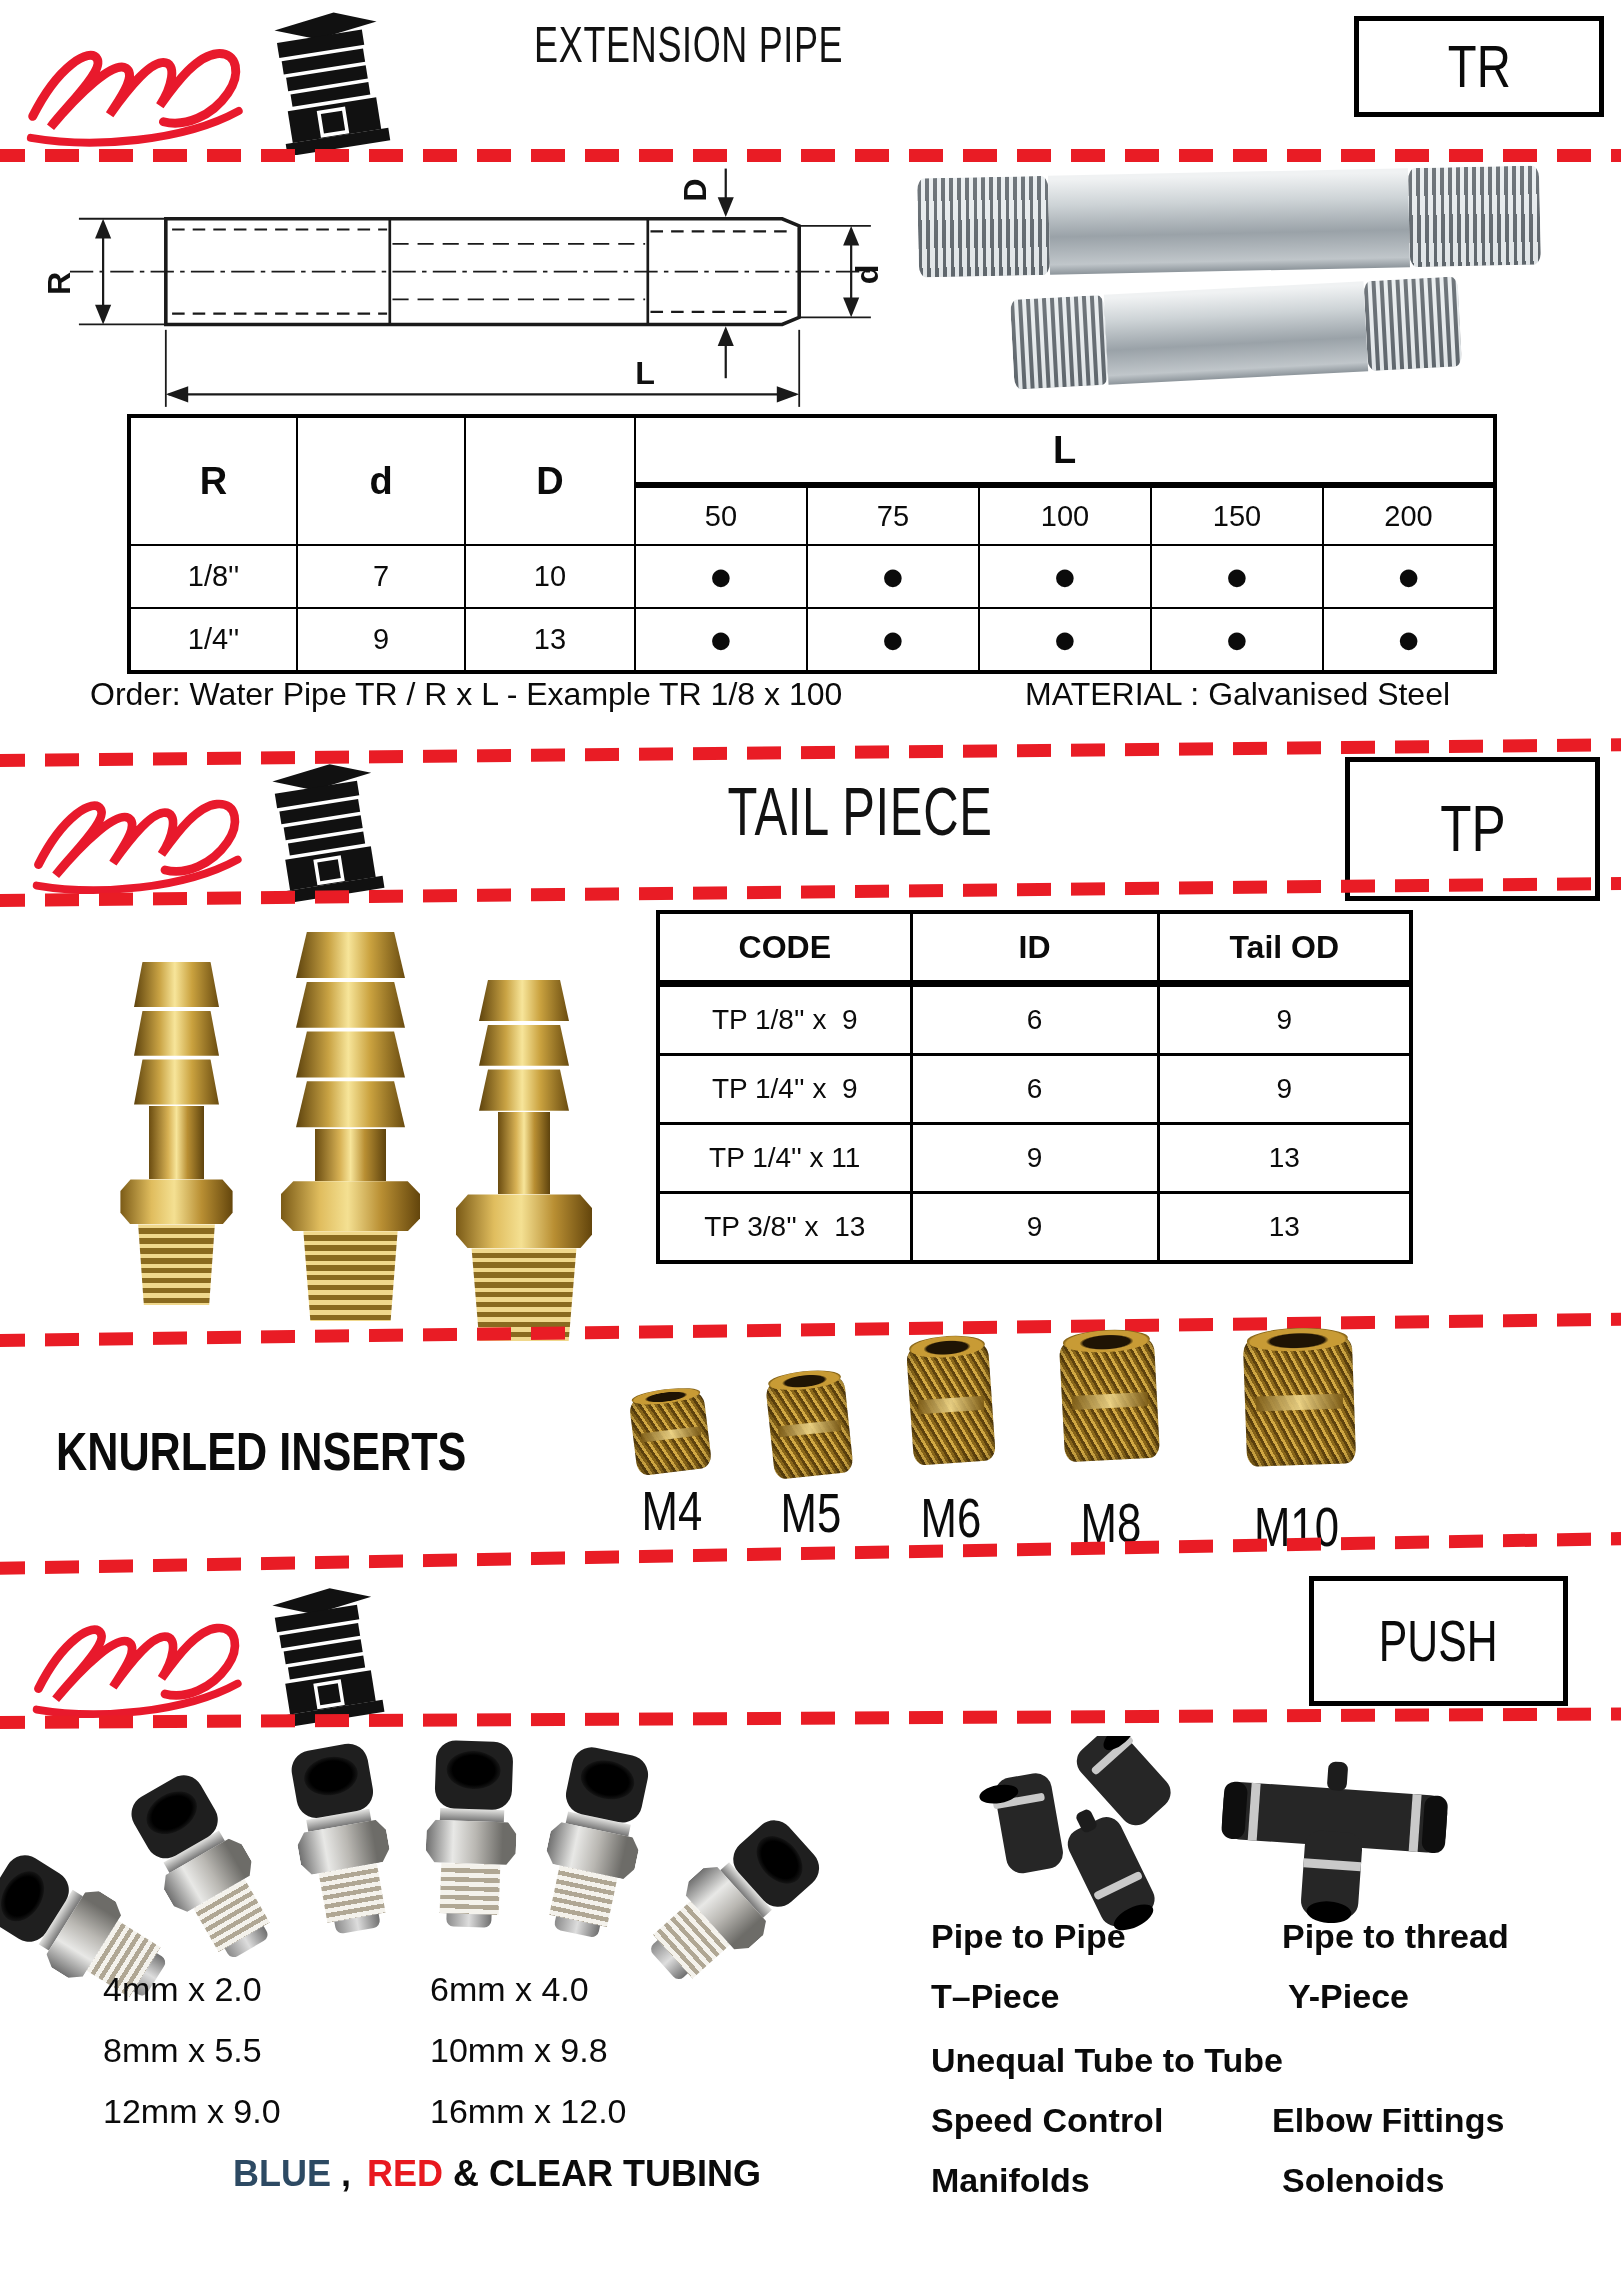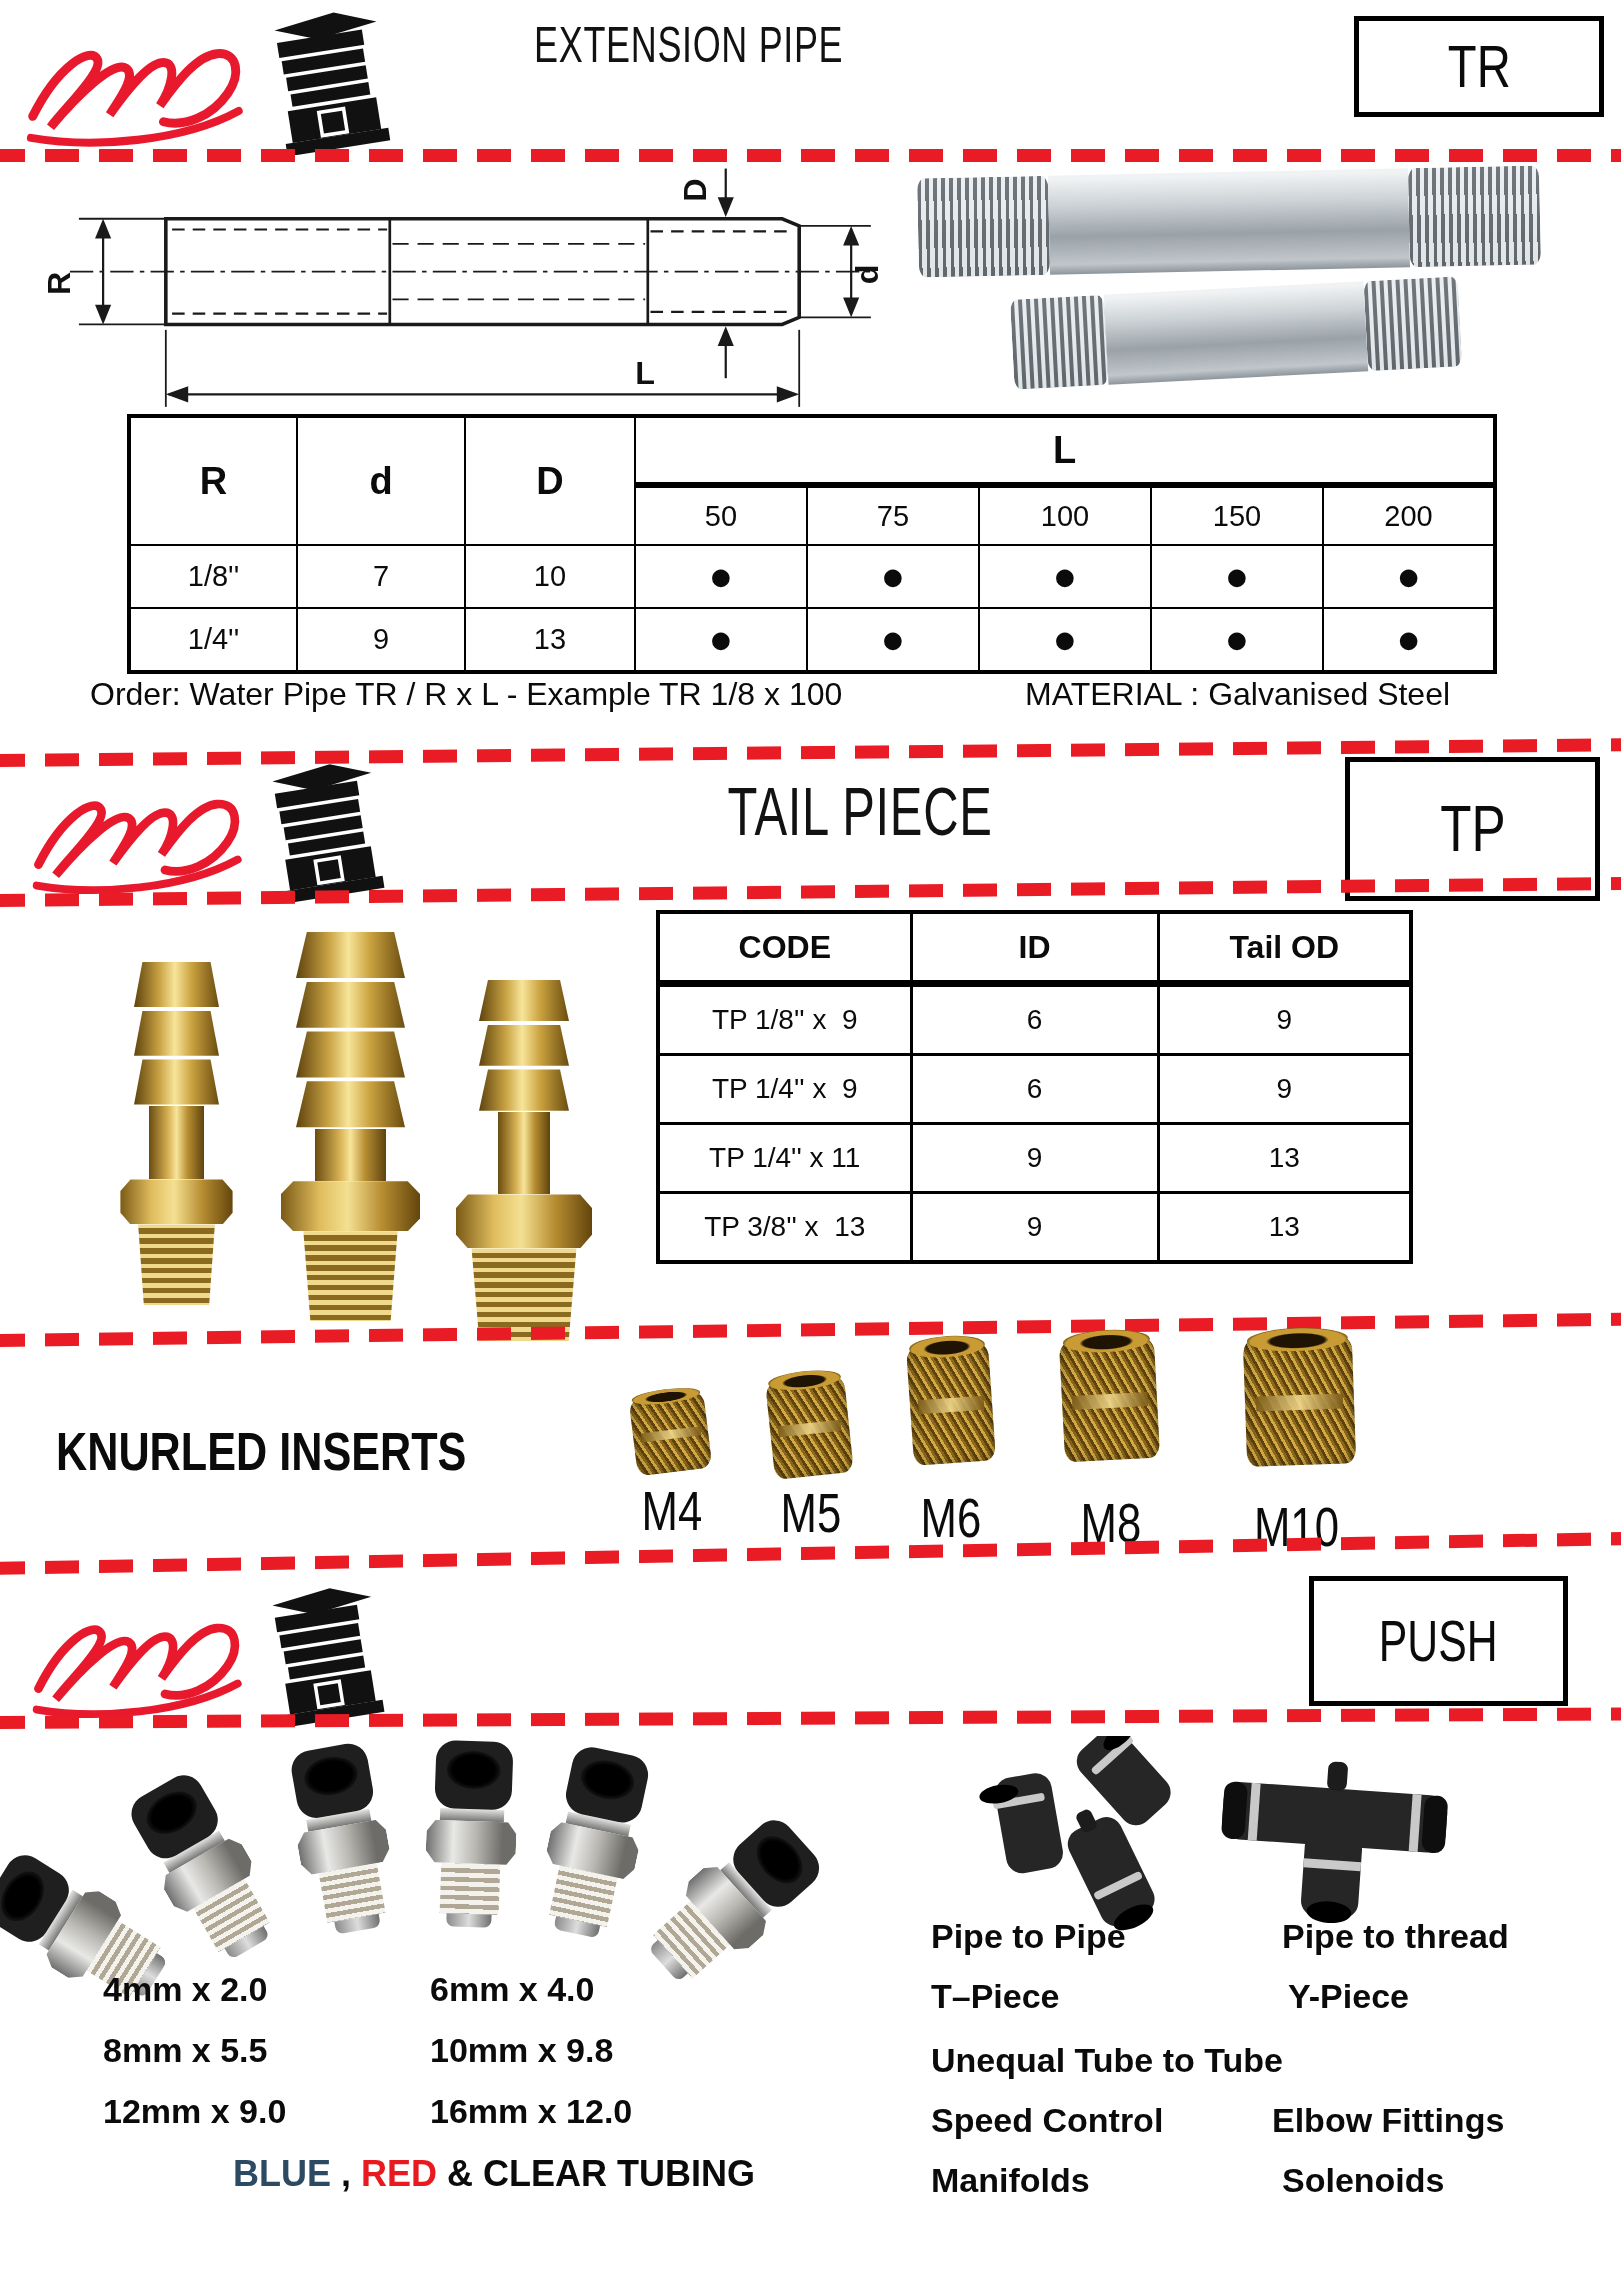--- a/index.html
+++ b/index.html
@@ -78,24 +78,24 @@
         background:radial-gradient(ellipse at 50% 50%,#000 55%,#3d3d3d);}
   .pcol{width:64px;height:11.6px;background:linear-gradient(180deg,#e2e2e0,#767676);}
   .phex{width:90px;height:43px;background:linear-gradient(90deg,#6f6f6f,#e8e8e6 30%,#b9b7b2 55%,#6d6c68 85%);
         clip-path:polygon(0 28%,10% 0,90% 0,100% 28%,100% 72%,90% 100%,10% 100%,0 72%);}
   .pthr{width:59px;height:50px;background:repeating-linear-gradient(180deg,#f4f2ec 0 4.5px,#b0a794 4.5px 9px);}
   .ptip{width:45px;height:13.4px;background:linear-gradient(90deg,#8a8a8a,#dddddd,#6f6f6f);border-radius:0 0 7.2px 7.2px;}
 
   
   .tub-head{position:absolute;font-size:36px;font-weight:700;text-align:center;}
   .tub-head>span{border-bottom:3.6px solid #000;padding-bottom:4.5px;}
-  .tub-item{position:absolute;font-size:34px;font-weight:700;white-space:nowrap;text-align:center;}
+  .tub-item{position:absolute;font-size:34px;font-weight:400;white-space:nowrap;text-align:center;}
   .type-item{position:absolute;font-size:34px;font-weight:700;white-space:nowrap;}
   .colors-line{position:absolute;font-size:36px;font-weight:700;text-align:center;white-space:nowrap;}
-  .blue{color:#2d4a63;} .redw{color:#e8191f;}
+  .blue{color:#2d4a63;} .redw{color:#e8191f;margin-left:6px;}
 
   svg text{font-family:"Liberation Sans",sans-serif;}
 </style>
 </head>
 <body>
 
 <div class="page">
 
   <svg class="logo" style="left:13.4px;top:7.2px" width="394" height="148" viewBox="0 0 440 165">
     <g>

